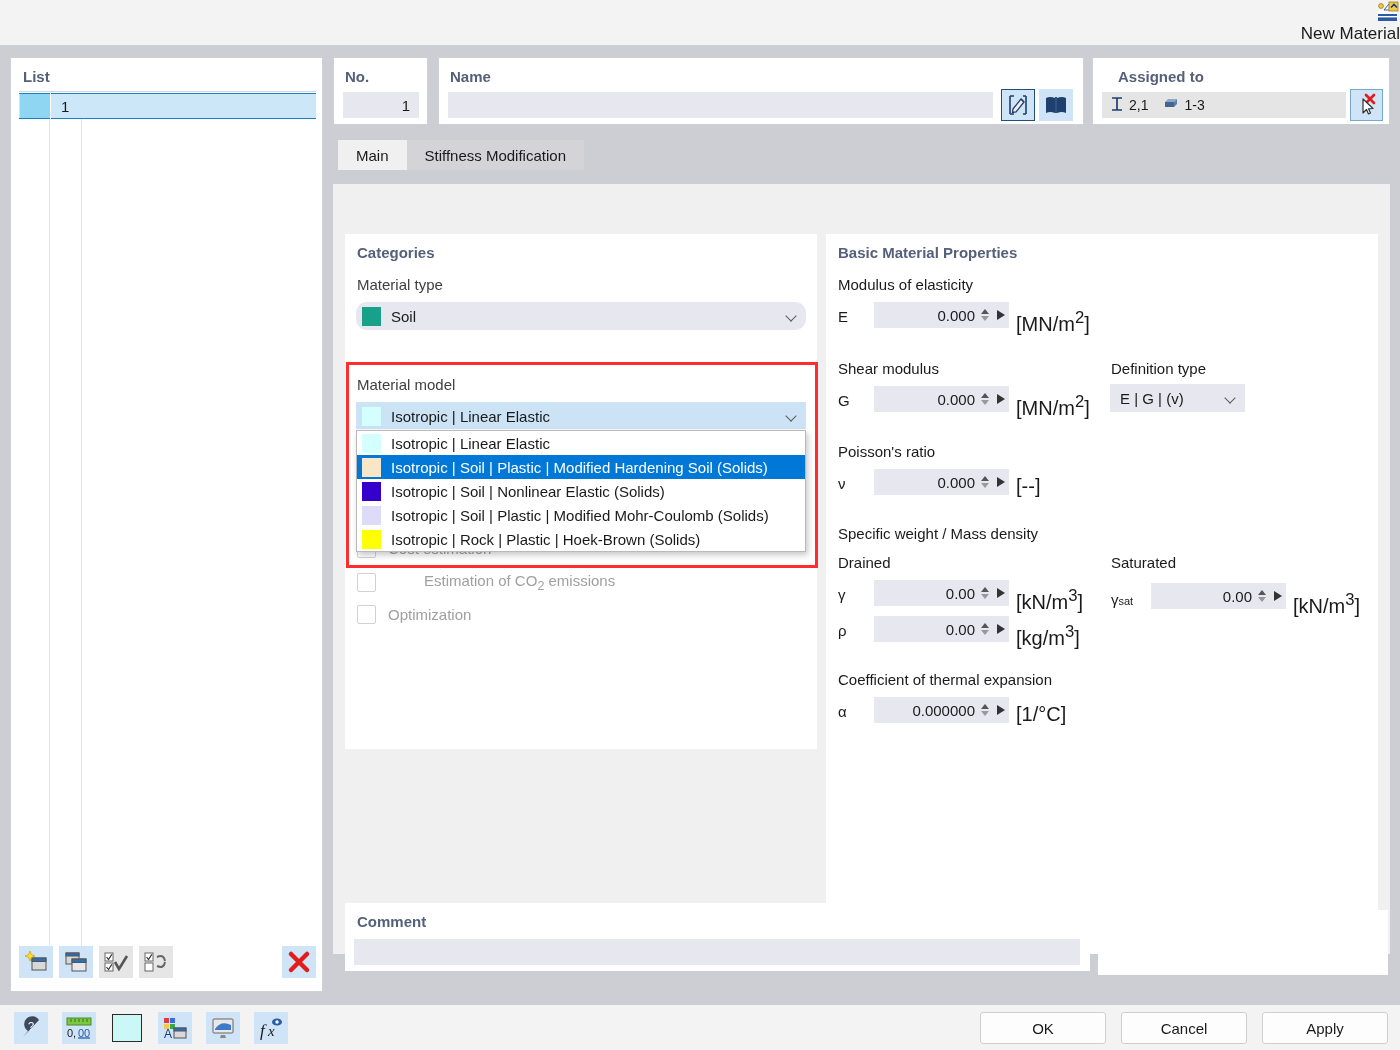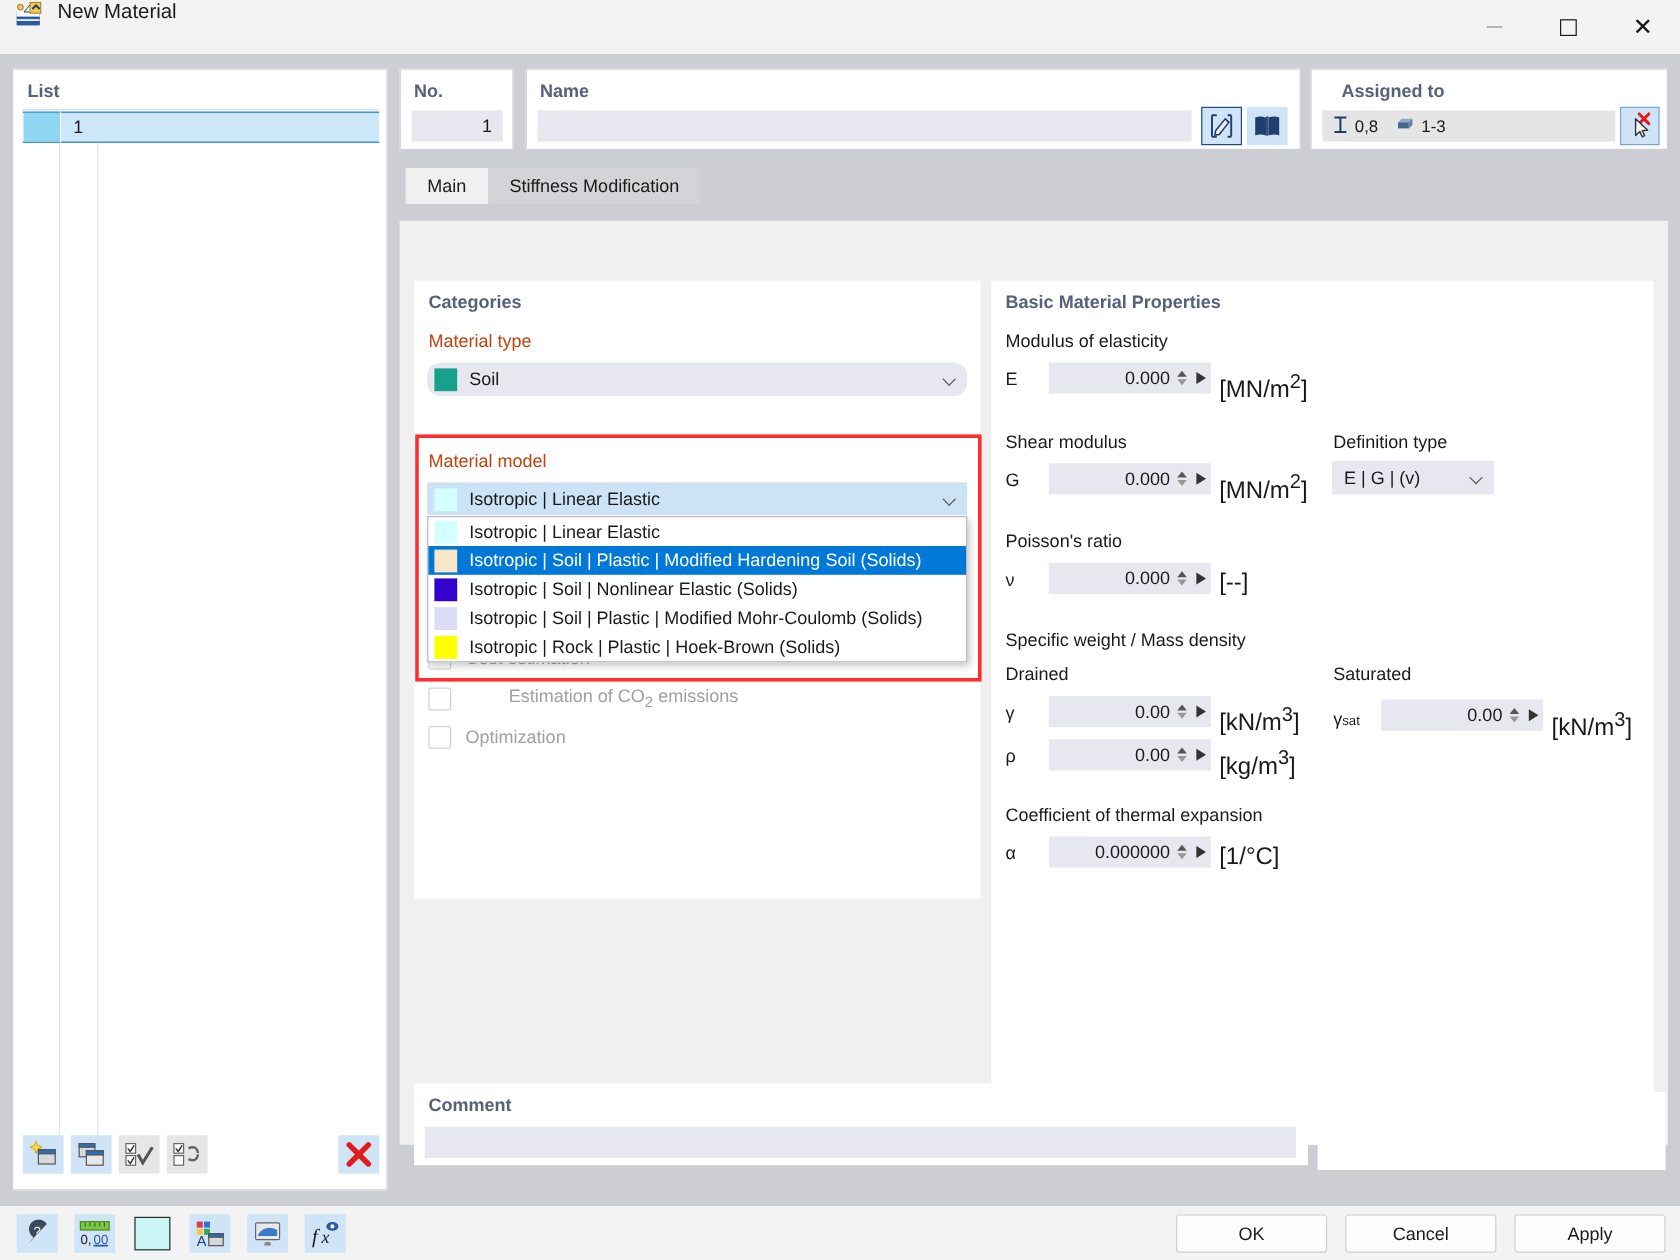--- a/index.html
+++ b/index.html
@@ -15,22 +15,23 @@
   #app {
     position: relative;
     width: 1400px; height: 1050px;
     background: #cdcdd4;
   }
 
   
   .titlebar {
     position: absolute; left: 0; top: 0; width: 1400px; height: 55px;
     background: #f3f3f3;
-    display: flex; align-items: flex-start;
+    display: flex; align-items: flex-end;
     border-bottom: 1px solid #e2e2e2;
+    flex-direction: column;
   }
   .title-icon { margin-left: 12px; width: 24px; height: 24px; position: relative; }
   .title-text { margin-left: 12px; font-size: 17px; color: #1b1b1b; }
   .win-btns { margin-left: auto; display: flex; height: 45px; }
   .win-btn {
     width: 62px; height: 45px; display: flex; align-items: center; justify-content: center;
     font-size: 16px; color: #222;
   }
   .min-glyph { width: 13px; height: 1px; background: #8d8d8d; }
   .max-glyph { width: 14px; height: 14px; border: 1.6px solid #1a1a1a; }
@@ -132,21 +133,21 @@
     background: #f0f0f0;
   }
   .card { position: absolute; background: #ffffff; }
   .card-title { position: absolute; left: 12px; top: 10px; }
 
   .categories-card { left: 12px; top: 50px; width: 472px; height: 150px; }
   .model-card      { left: 12px; top: 180px; width: 472px; height: 85px; }
   .options-card    { left: 12px; top: 245px; width: 472px; height: 320px; }
   .basic-card      { left: 493px; top: 50px; width: 552px; height: 720px; }
 
-  .field-label { font-size: 15px; color: #c2410c; }
+  .field-label { font-size: 15px; color: #404040; }
   .combo {
     background: #e7e7f0; height: 28px; display: flex; align-items: center;
     padding: 0 6px; font-size: 15px; position: relative;
   }
   .combo .csw { width: 19px; height: 19px; margin-right: 10px; }
   .chev {
     position: absolute; right: 9px; top: 50%; transform: translateY(-50%);
     width: 10px; height: 10px;
   }
   .chev::before {
@@ -353,21 +354,21 @@
     </div>
 
     <div class="assigned-panel">
       <div class="panel-title assigned-title">Assigned to</div>
       <div class="assigned-field">
         <span>
           <svg width="14" height="16" viewBox="0 0 14 16">
             <path d="M2 2 L12 2 M7 2 L7 14 M2 14 L12 14" stroke="#1f3f6e" stroke-width="1.7" fill="none"></path>
           </svg>
         </span>
-        <span>0,8</span>
+        <span>2,1</span>
         <span style="margin-left:10px;">
           <svg width="16" height="14" viewBox="0 0 16 14">
             <path d="M2 5 L11 5 L14 2 L5 2 Z" fill="#8fa8c4"></path>
             <rect x="2" y="5" width="9" height="5" fill="#44658f"></rect>
             <path d="M11 5 L14 2 L14 7 L11 10 Z" fill="#5d7fa8"></path>
           </svg>
         </span>
         <span>1-3</span>
       </div>
       <div class="assigned-btn">

